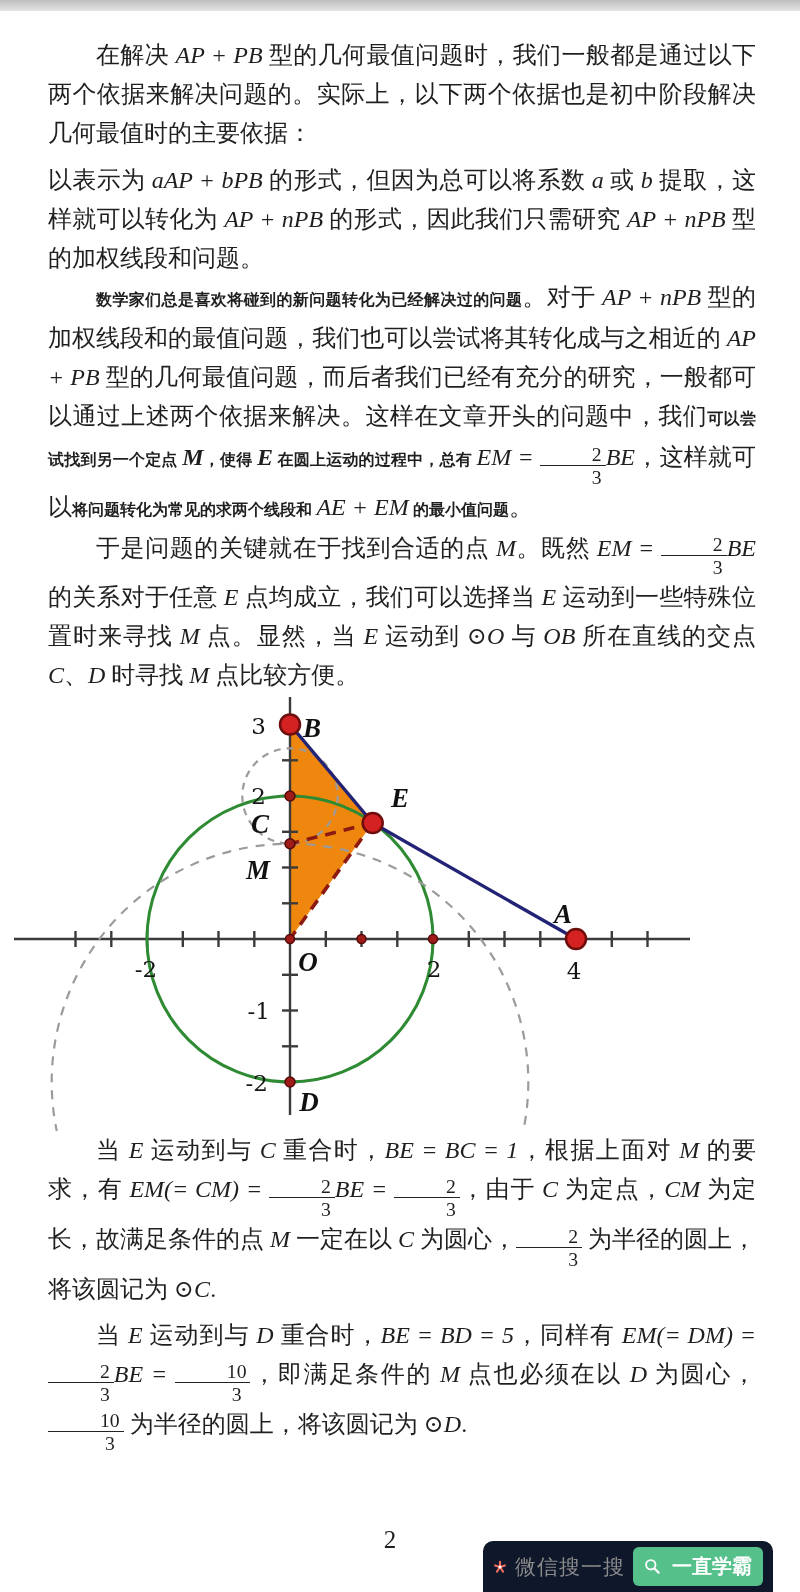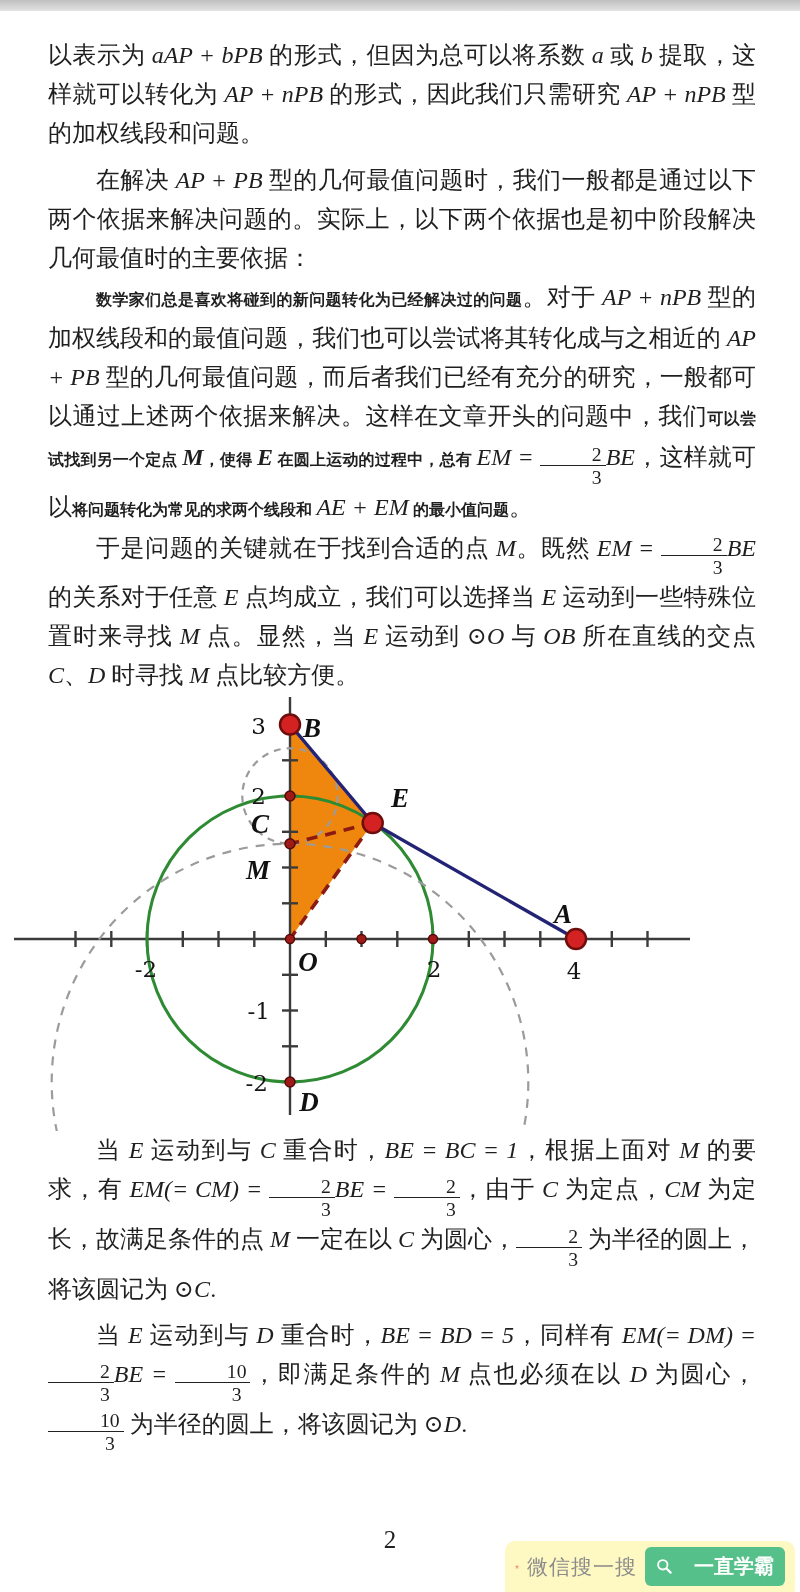--- a/index.html
+++ b/index.html
@@ -21,38 +21,38 @@
         font-size:0.82em;line-height:1.12;font-style:normal;font-weight:400;
         font-family:"Liberation Serif","DejaVu Serif",serif;}
   .frac .n{display:block;border-bottom:1.6px solid #222;padding:0 4px;}
   .frac .d{display:block;padding:0 4px;}
   #figure-svg{display:block;margin-left:7px;}
   .axis{stroke:#3b3b3b;stroke-width:2.4px;}
   .pt{font:italic 700 27px "Liberation Serif","DejaVu Serif",serif;fill:#111;}
   .num{font:400 23px "DejaVu Serif",serif;fill:#161616;}
   .page-number{position:absolute;left:370px;top:1526px;width:40px;text-align:center;
                font-size:25px;color:#222;}
-  .watermark{position:absolute;left:505px;top:1541px;width:290px;height:51px;
-             background:#fef9c3;border-radius:10px 10px 0 0;display:flex;align-items:center;
+  .watermark{position:absolute;left:483px;top:1541px;width:290px;height:51px;
+             background:#0f172a;border-radius:10px 10px 0 0;display:flex;align-items:center;
              padding:0 10px;box-sizing:border-box;gap:8px;
              font-family:"Liberation Sans","DejaVu Sans",sans-serif;}
   .wm-brand{color:#8b8b8b;font-size:21px;letter-spacing:1px;white-space:nowrap;}
   .wm-button{margin-left:auto;background:#56c08a;color:#ffffff;border-radius:6px;
-             display:flex;align-items:center;gap:21px;padding:6px 11px;
+             display:flex;align-items:center;gap:11px;padding:6px 11px;
              font-size:20px;font-weight:700;white-space:nowrap;}
 </style>
 </head>
 <body>
 
 <div class="page">
   <div class="top-band"></div>
 
   <div class="text-col" id="text-top">
+      <p class="para ind"><span class="r">在解决 </span><span class="m">AP + PB</span><span class="r"> 型的几何最值问题时，我们一般都是通过以下两个依据来解决问题的。实际上，以下两个依据也是初中阶段解决几何最值时的主要依据：</span></p>
       <p class="para"><span class="r">以表示为 </span><span class="m">aAP + bPB</span><span class="r"> 的形式，但因为总可以将系数 </span><span class="m">a</span><span class="r"> 或 </span><span class="m">b</span><span class="r"> 提取，这样就可以转化为 </span><span class="m">AP + nPB</span><span class="r"> 的形式，因此我们只需研究 </span><span class="m">AP + nPB</span><span class="r"> 型的加权线段和问题。</span></p>
-      <p class="para ind"><span class="r">在解决 </span><span class="m">AP + PB</span><span class="r"> 型的几何最值问题时，我们一般都是通过以下两个依据来解决问题的。实际上，以下两个依据也是初中阶段解决几何最值时的主要依据：</span></p>
       <p class="para ind"><span class="b">数学家们总是喜欢将碰到的新问题转化为已经解决过的问题</span><span class="r">。对于 </span><span class="m">AP + nPB</span><span class="r"> 型的加权线段和的最值问题，我们也可以尝试将其转化成与之相近的 </span><span class="m">AP + PB</span><span class="r"> 型的几何最值问题，而后者我们已经有充分的研究，一般都可以通过上述两个依据来解决。这样在文章开头的问题中，我们</span><span class="b">可以尝试找到另一个定点 </span><span class="mb">M</span><span class="b">，使得 </span><span class="mb">E</span><span class="b"> 在圆上运动的过程中，总有 </span><span class="m">EM = </span><span class="frac"><span class="n">2</span><span class="d">3</span></span><span class="m">BE</span><span class="r">，这样就可以</span><span class="b">将问题转化为常见的求两个线段和 </span><span class="m">AE + EM</span><span class="b"> 的最小值问题</span><span class="r">。</span></p>
       <p class="para ind"><span class="r">于是问题的关键就在于找到合适的点 </span><span class="m">M</span><span class="r">。既然 </span><span class="m">EM = </span><span class="frac"><span class="n">2</span><span class="d">3</span></span><span class="m">BE</span><span class="r"> 的关系对于任意 </span><span class="m">E</span><span class="r"> 点均成立，我们可以选择当 </span><span class="m">E</span><span class="r"> 运动到一些特殊位置时来寻找 </span><span class="m">M</span><span class="r"> 点。显然，当 </span><span class="m">E</span><span class="r"> 运动到 ⊙</span><span class="m">O</span><span class="r"> 与 </span><span class="m">OB</span><span class="r"> 所在直线的交点 </span><span class="m">C</span><span class="r">、</span><span class="m">D</span><span class="r"> 时寻找 </span><span class="m">M</span><span class="r"> 点比较方便。</span></p>
     </div>
 
   <svg id="figure-svg" width="690" height="436" viewBox="0 0 690 436">
       <polygon points="283.0,29.5 283.0,244.0 365.7,128.0" fill="#ef870e"></polygon>
       <line class="axis" x1="7" y1="244" x2="683" y2="244"></line>
       <line class="axis" x1="283" y1="2" x2="283" y2="420"></line>
       <line class="axis" x1="68.5" y1="236" x2="68.5" y2="252"></line>
       <line class="axis" x1="104.3" y1="236" x2="104.3" y2="252"></line>

